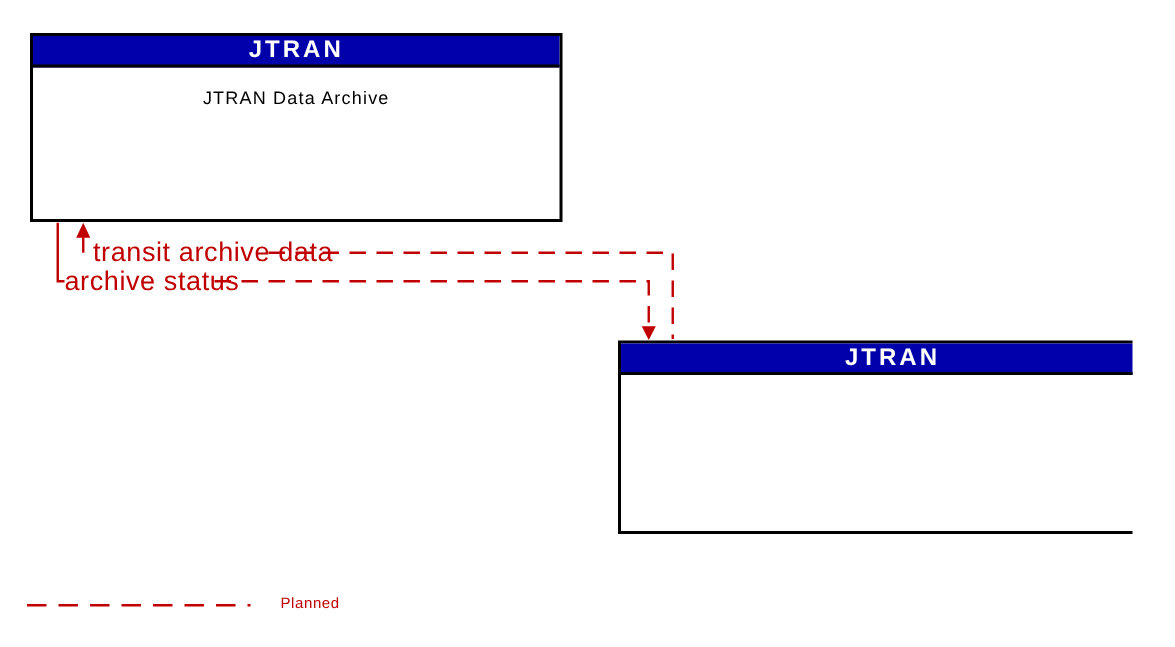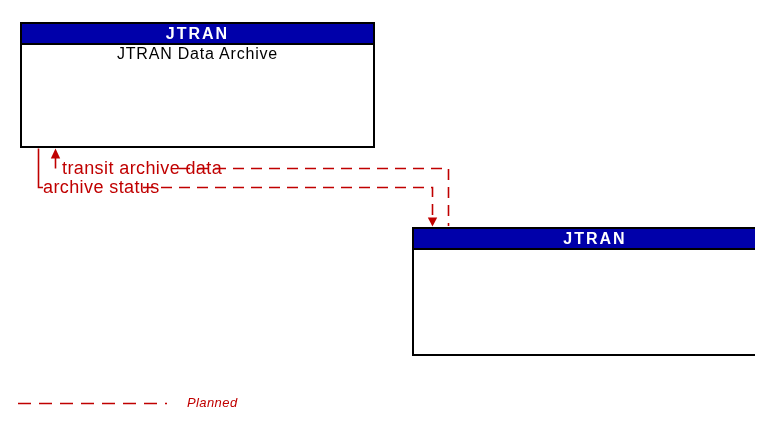--- a/index.html
+++ b/index.html
@@ -29,24 +29,24 @@
     background: var(--header-bg, #0000aa);
     color: var(--header-text, #ffffff);
     border-bottom: 2px solid var(--border, #000000);
     text-align: center;
     font-size: 16px;
     font-weight: bold;
     letter-spacing: 2px;
   }
   .entity-box .ttl {
     display: block;
-    padding-top: 0;
+    padding-top: 13px;
     text-align: center;
     color: var(--body-text, #000000);
-    font-size: 16px;
+    font-size: 12px;
     letter-spacing: 0.8px;
     white-space: nowrap;
   }
   #box-data-archive   { left: 20px;  top: 22px;  width: 355px; height: 126px; }
   #box-dispatch-center{ left: 412px; top: 227px; width: 366px; height: 129px; }
 
   .flow-label {
     position: absolute;
     color: var(--flow, #c00000);
     font-size: 18px;
@@ -55,24 +55,23 @@
     line-height: 13px;
   }
   #label-transit-archive-data { left: 62px; top: 162px; }
   #label-archive-status       { left: 43px; top: 181px; }
 
   .legend-label {
     position: absolute;
     left: 187px;
     top: 396px;
     color: var(--flow, #c00000);
-    font-size: 13px;
+    font-size: 10px;
     letter-spacing: 0.4px;
     line-height: 14px;
-    font-style: italic;
   }
   svg.wires {
     position: absolute;
     left: 0; top: 0;
     width: 783px;
     height: 431px;
     pointer-events: none;
   }
   svg.wires .stroke { stroke: var(--flow, #c00000); stroke-width: 1.6; fill: none; }
   svg.wires .dashed { stroke-dasharray: 11 7; }

